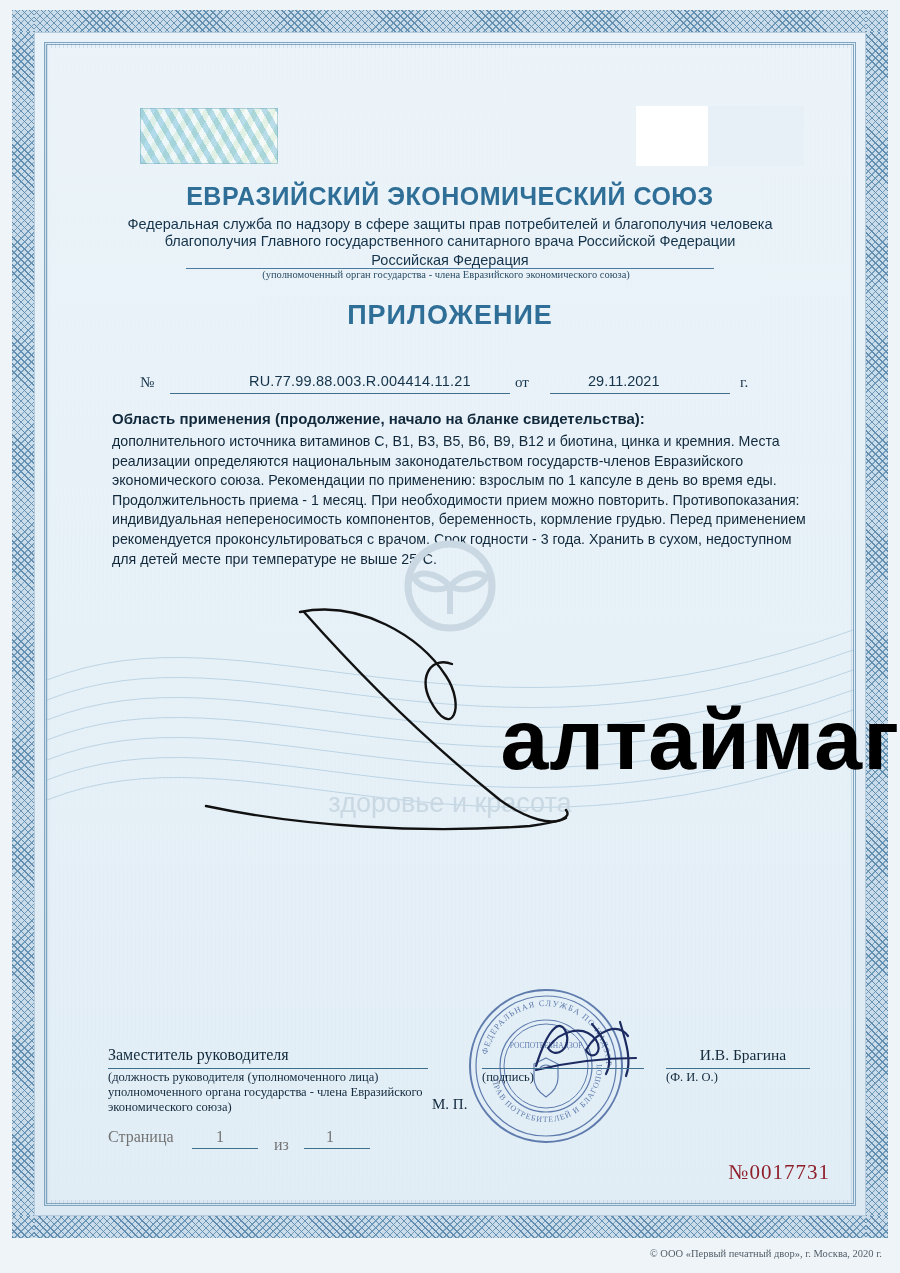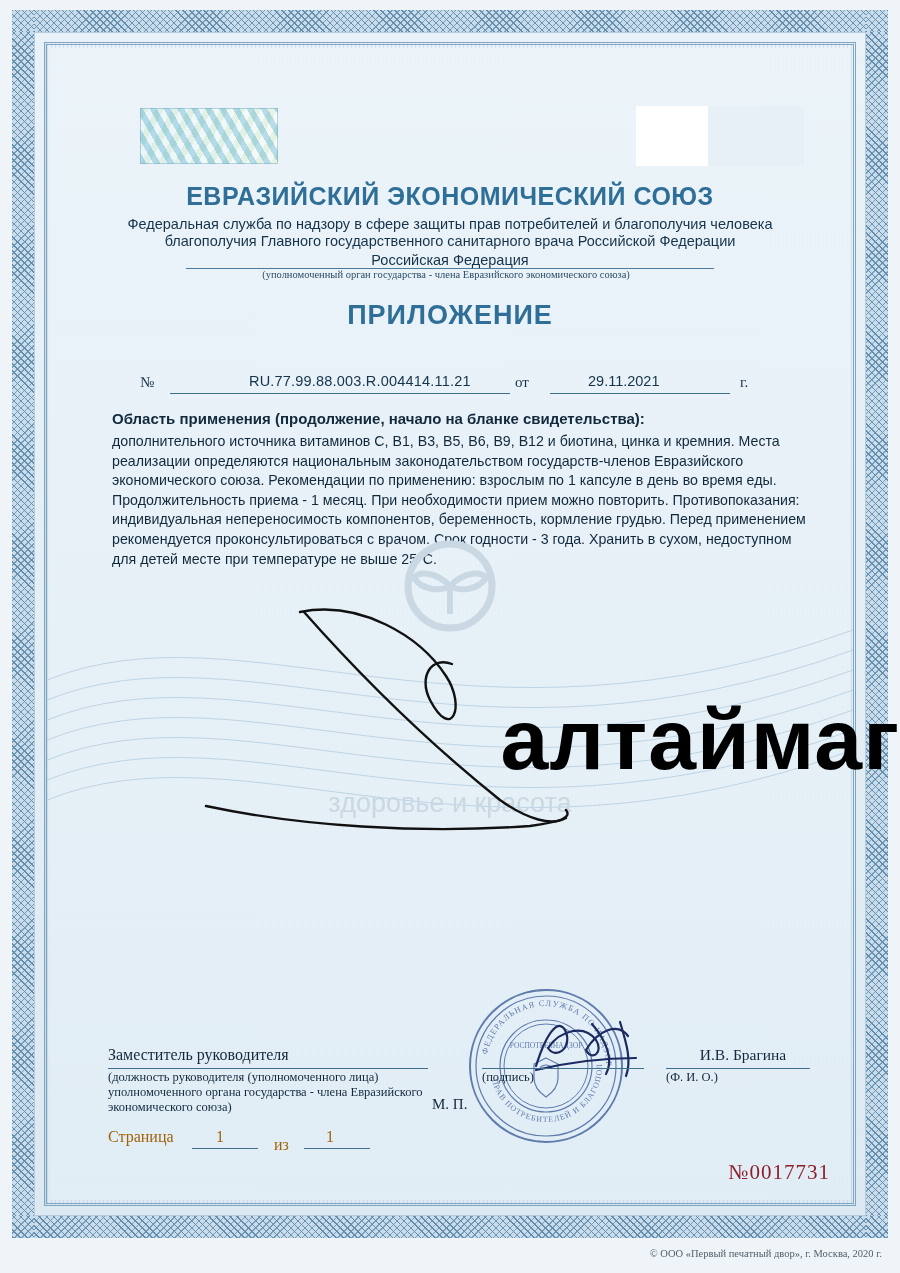--- a/index.html
+++ b/index.html
@@ -297,21 +297,21 @@
     font-family: "Liberation Serif", serif;
     font-size: 12.5px;
     color: #12293c;
   }
 
   .pagerow {
     position: absolute;
     left: 108px; top: 1128px; width: 700px; height: 26px;
     font-family: "Liberation Serif", serif;
     font-size: 16px;
-    color: #a16207;
+    color: #737373;
   }
   .pagerow .w-page { position: absolute; left: 0; top: 0; }
   .pagerow .pnum  { position: absolute; left: 108px; top: 0; }
   .pagerow .u-p1  { position: absolute; left: 84px; top: 20px; width: 66px; border-bottom: 1px solid #3f6e8e; }
   .pagerow .w-of  { position: absolute; left: 166px; top: 0; margin-top: 8px; }
   .pagerow .ptot  { position: absolute; left: 218px; top: 0; }
   .pagerow .u-p2  { position: absolute; left: 196px; top: 20px; width: 66px; border-bottom: 1px solid #3f6e8e; }
 
   .blanknum {
     position: absolute;

